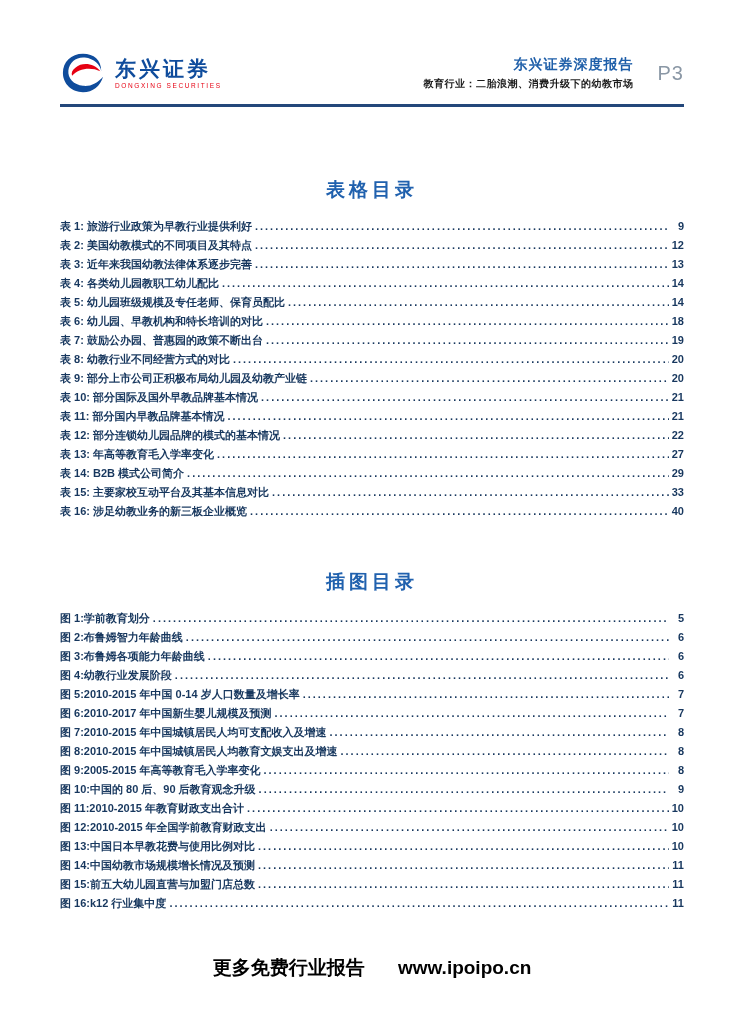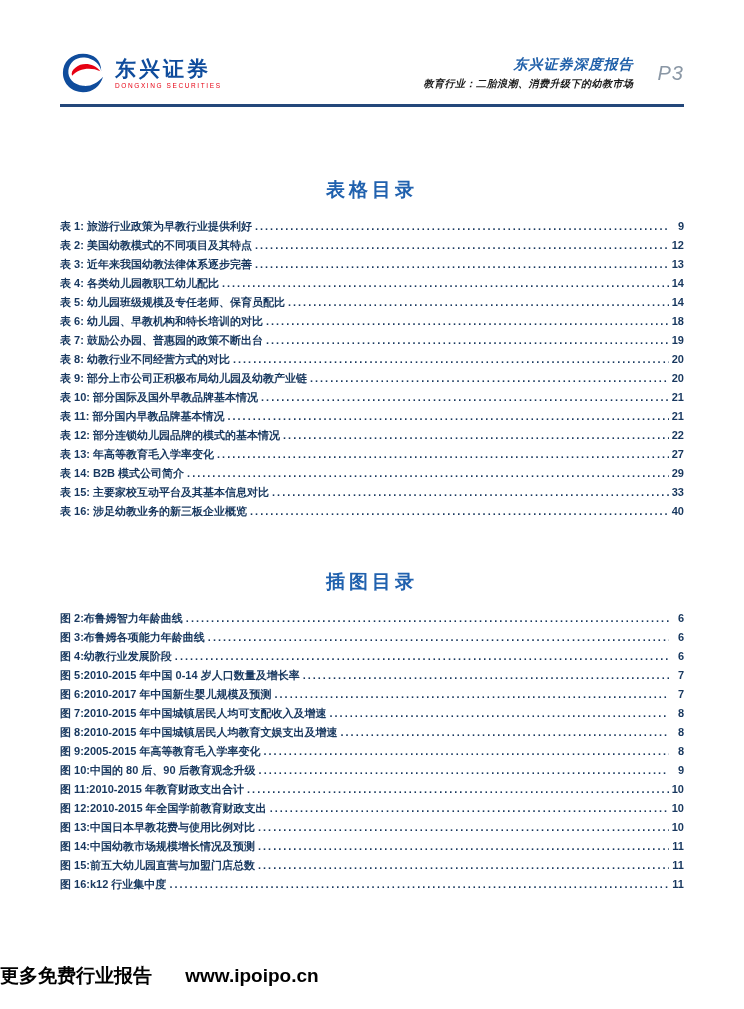--- a/index.html
+++ b/index.html
@@ -11,21 +11,21 @@
   }
   .page { width:744px; height:1009px; padding:0 60px; position:relative; }
 
   
   .header { display:flex; align-items:center; padding-top:52px; }
   .logo { display:flex; align-items:center; gap:9px; }
   .logo-icon { width:46px; height:42px; display:block; }
   .logo-text { display:flex; flex-direction:column; }
   .brand { color:#0f4c9c; font-size:21px; font-weight:bold; letter-spacing:3px; line-height:1.1; }
   .brand-en { color:#e60012; font-size:6.5px; letter-spacing:1.6px; margin-top:2px; }
-  .header-right { margin-left:auto; display:flex; align-items:center; gap:24px;font-style:italic; }
+  .header-right { margin-left:auto; display:flex; align-items:center; gap:24px; }
   .title-block { text-align:right; }
   .report-type { color:#1f5fa9; font-weight:bold; font-size:14px; letter-spacing:1px; }
   .report-subtitle { color:#1a1a1a; font-weight:bold; font-size:10px; margin-top:3px; letter-spacing:0.5px; }
   .page-num { color:#8a97a5; font-size:20px; letter-spacing:1px; }
   .header-rule { border-bottom:3px solid #23477a; margin-top:10px; }
 
   
   .toc-title { text-align:center; color:#2061ae; font-size:19px; font-weight:bold; letter-spacing:4px; }
   .toc-tables .toc-title { margin-top:70px; }
   .toc-figures .toc-title { margin-top:46px; }
@@ -37,22 +37,22 @@
   .toc-label { white-space:nowrap; }
   .toc-dots { flex:1; overflow:hidden; white-space:nowrap; margin:0 3px; }
   .toc-dots::after {
     content:"..............................................................................................................................................................................................";
     letter-spacing:2px; color:#17375e;
   }
   .toc-page { white-space:nowrap; min-width:12px; text-align:right; }
 
   
   .footer {
-    position:absolute; left:0; right:0; bottom:20px;
-    text-align:left; font-size:19px; font-weight:bold; color:#000;
+    position:absolute; left:0; right:0; bottom:28px;
+    text-align:center; font-size:19px; font-weight:bold; color:#000;
   }
   .footer .footer-url { margin-left:28px; }
 </style>
 </head>
 <body>
 
 <div class="page">
 
   <header class="header">
     <div class="logo">
@@ -174,20 +174,25 @@
           <span class="toc-dots"></span>
           <span class="toc-page">40</span>
         </div>
       </div>
   </section>
 
   <section class="toc toc-figures">
     <h2 class="toc-title">插图目录</h2>
     <div class="toc-list">
 
+        <div class="toc-row">
+          <span class="toc-label">图 1:学前教育划分</span>
+          <span class="toc-dots"></span>
+          <span class="toc-page">5</span>
+        </div>
 
         <div class="toc-row">
           <span class="toc-label">图 2:布鲁姆智力年龄曲线</span>
           <span class="toc-dots"></span>
           <span class="toc-page">6</span>
         </div>
 
         <div class="toc-row">
           <span class="toc-label">图 3:布鲁姆各项能力年龄曲线</span>
           <span class="toc-dots"></span>

